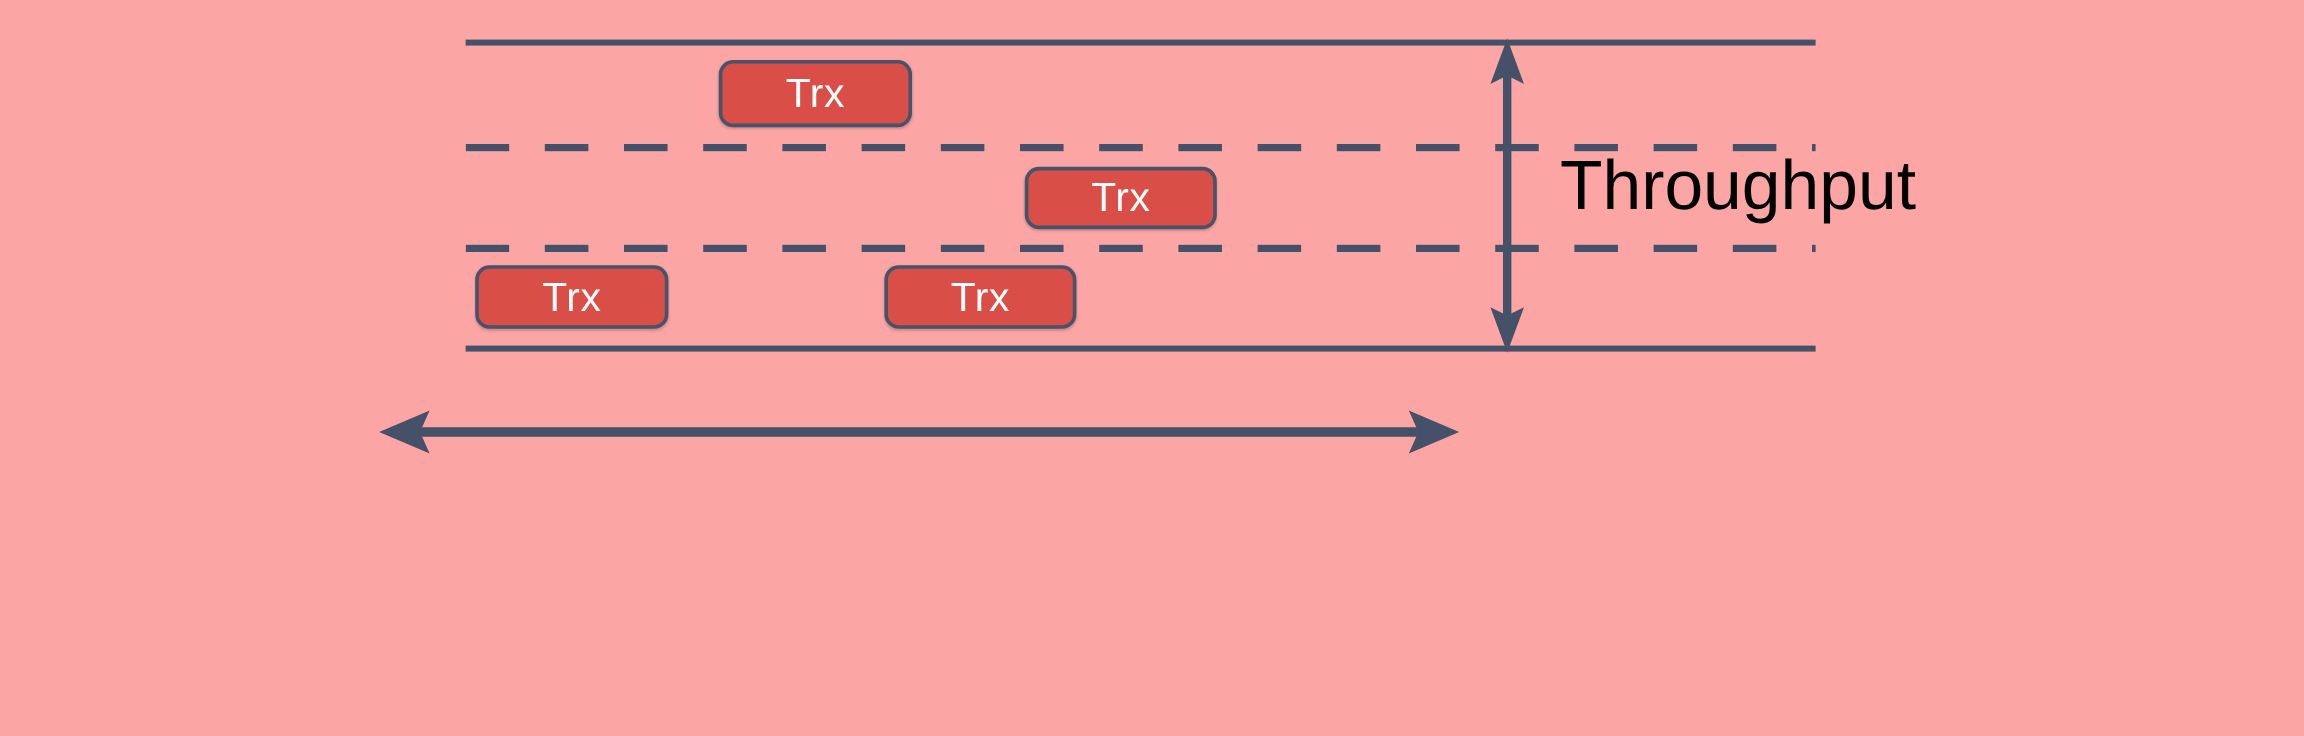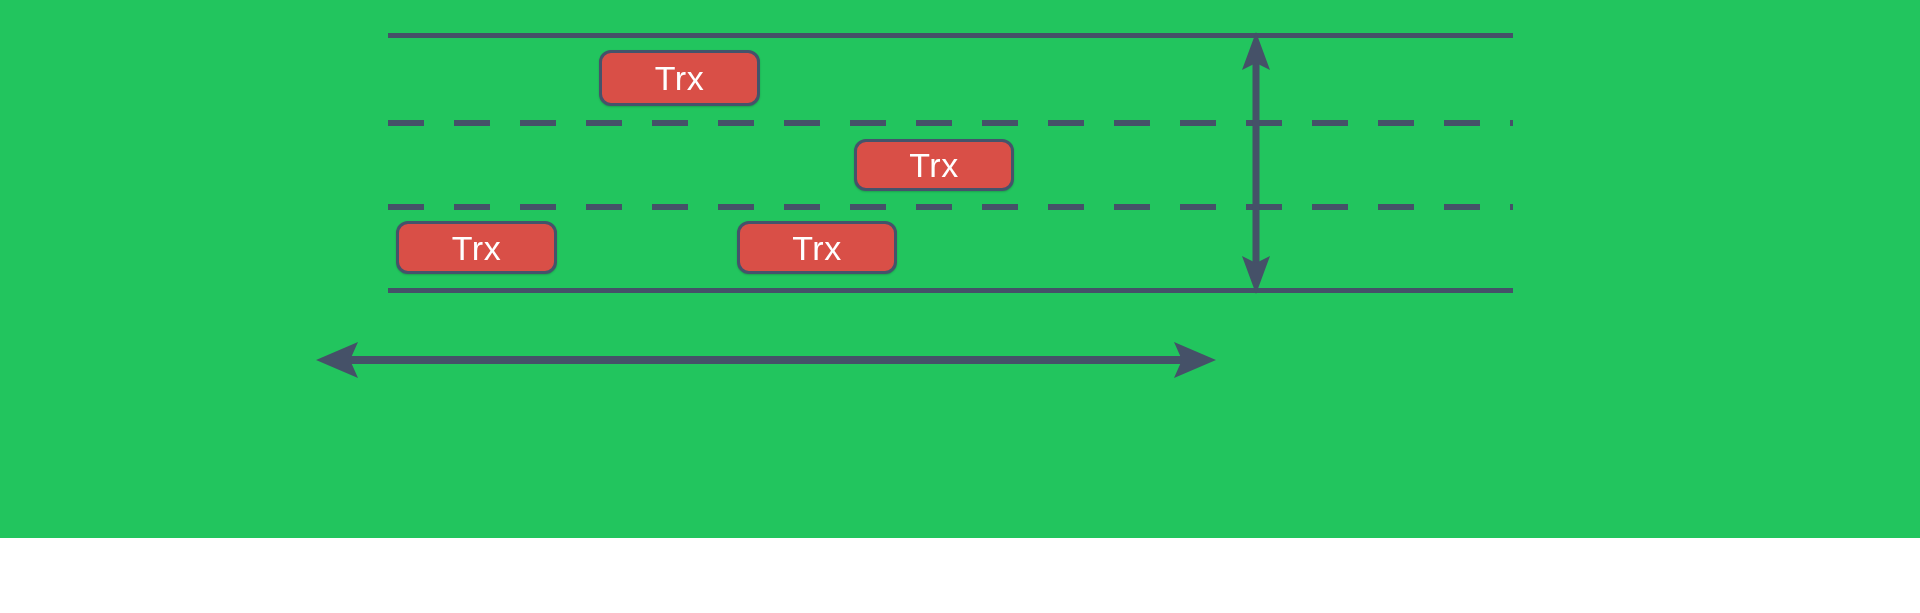--- a/index.html
+++ b/index.html
@@ -7,22 +7,22 @@
     margin: 0;
     padding: 0;
     background: #ffffff;
   }
   body {
     font-family: "Liberation Sans", sans-serif;
   }
   #stage {
     position: relative;
     width: 1920px;
-    height: 538px;
-    background: #22c55e;
+    height: 613px;
+    background: #fca5a5;
     overflow: hidden;
   }
 
   
   .lane-line {
     position: absolute;
     left: 388px;
     width: 1125px;
     height: 5px;
     background: #455168;
@@ -122,14 +122,15 @@
     <polygon points="31,2 45,40 31,33 17,40" fill="#455168"></polygon>
     <polygon points="31,264 45,226 31,233 17,226" fill="#455168"></polygon>
   </svg>
 
   <svg id="finality-arrow" class="arrow-svg" viewBox="0 0 912 60">
     <line x1="40" y1="30" x2="872" y2="30" stroke="#455168" stroke-width="8"></line>
     <polygon points="6,30 48,12 40,30 48,48" fill="#455168"></polygon>
     <polygon points="906,30 864,12 872,30 864,48" fill="#455168"></polygon>
   </svg>
 
+  <div id="throughput-label" class="axis-label">Throughput</div>
 
 </div>
 
 </body></html>

